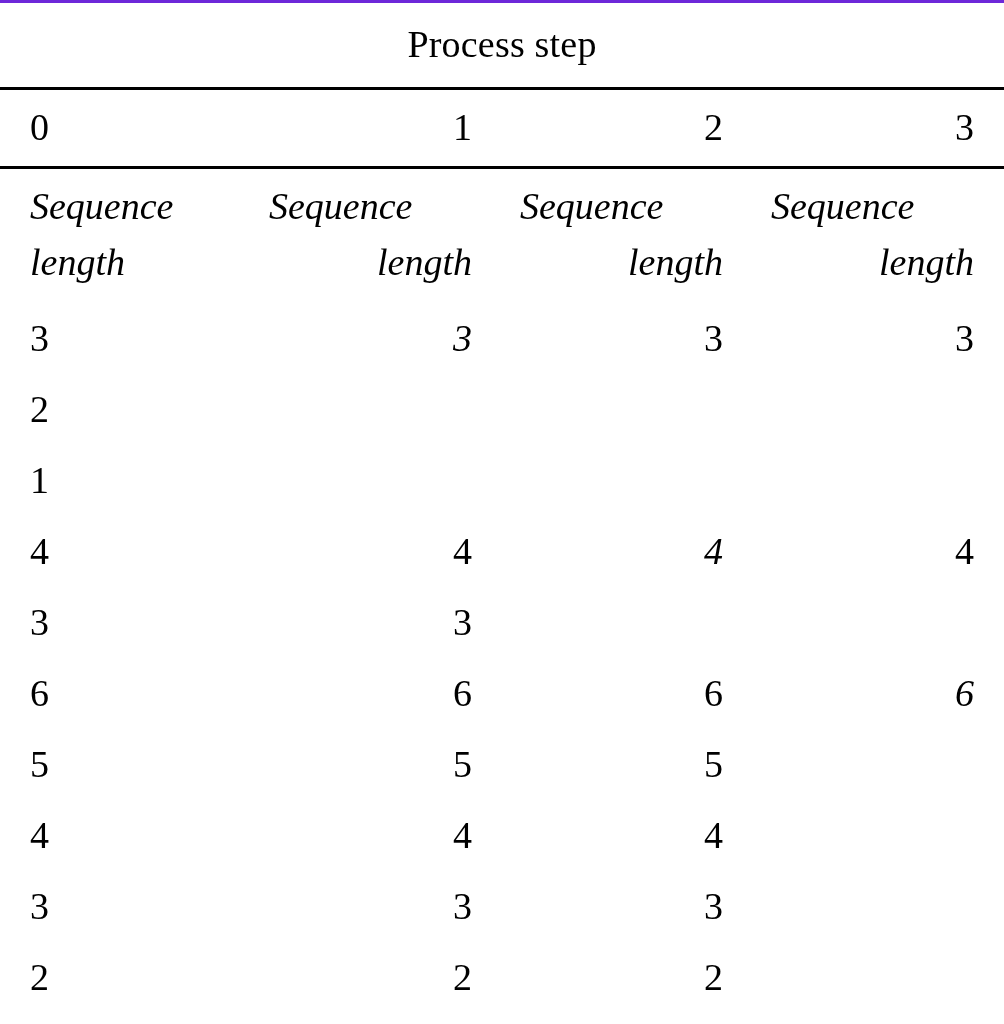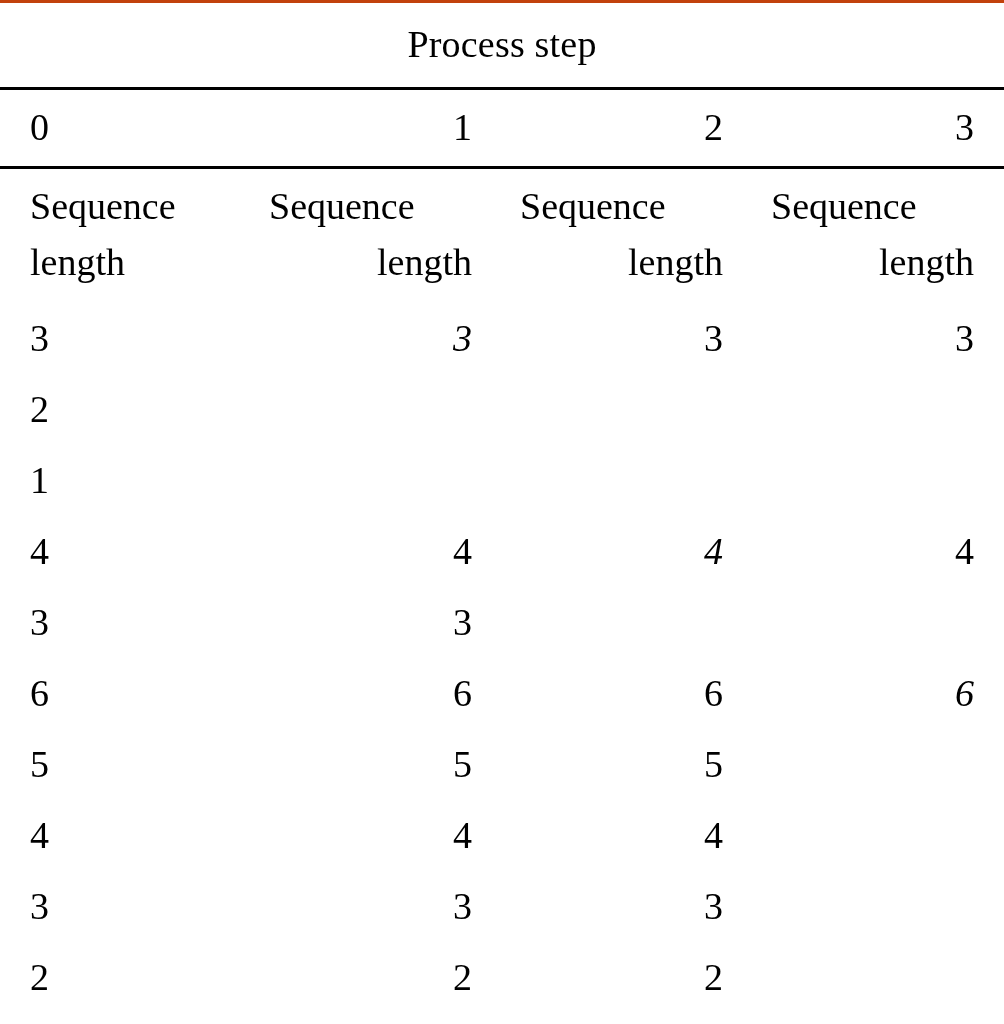--- a/index.html
+++ b/index.html
@@ -29,21 +29,21 @@
     width: 1004px;
   }
 
   table.data-table {
     border-collapse: collapse;
     width: 1004px;
     table-layout: fixed;
   }
 
   
-  .rule-top    { border-top: 3px solid #c2410c; }
+  .rule-top    { border-top: 3px solid #6d28d9; }
   .rule-mid    { border-top: 3px solid #000; }
   .rule-bottom { border-bottom: 3px solid #000; }
 
   .group-title {
     text-align: center;
     font-size: 38px;
     line-height: 1;
     padding: 22px 0 24px 0;
     font-weight: normal;
     letter-spacing: 0.2px;
@@ -55,20 +55,21 @@
     padding: 18px 0 20px 0;
     font-weight: normal;
   }
 
   .col-head {
     font-size: 38px;
     line-height: 1.15;
     padding: 16px 0 18px 0;
     font-weight: normal;
     vertical-align: top;
+    font-style: italic;
   }
   .col-head .hw {
     display: block;
   }
   .col-head .hw-1 { text-align: left; }
   .col-head .hw-2 { text-align: right; margin-top: 12px; }
 
   .cell {
     font-size: 38px;
     line-height: 1;

